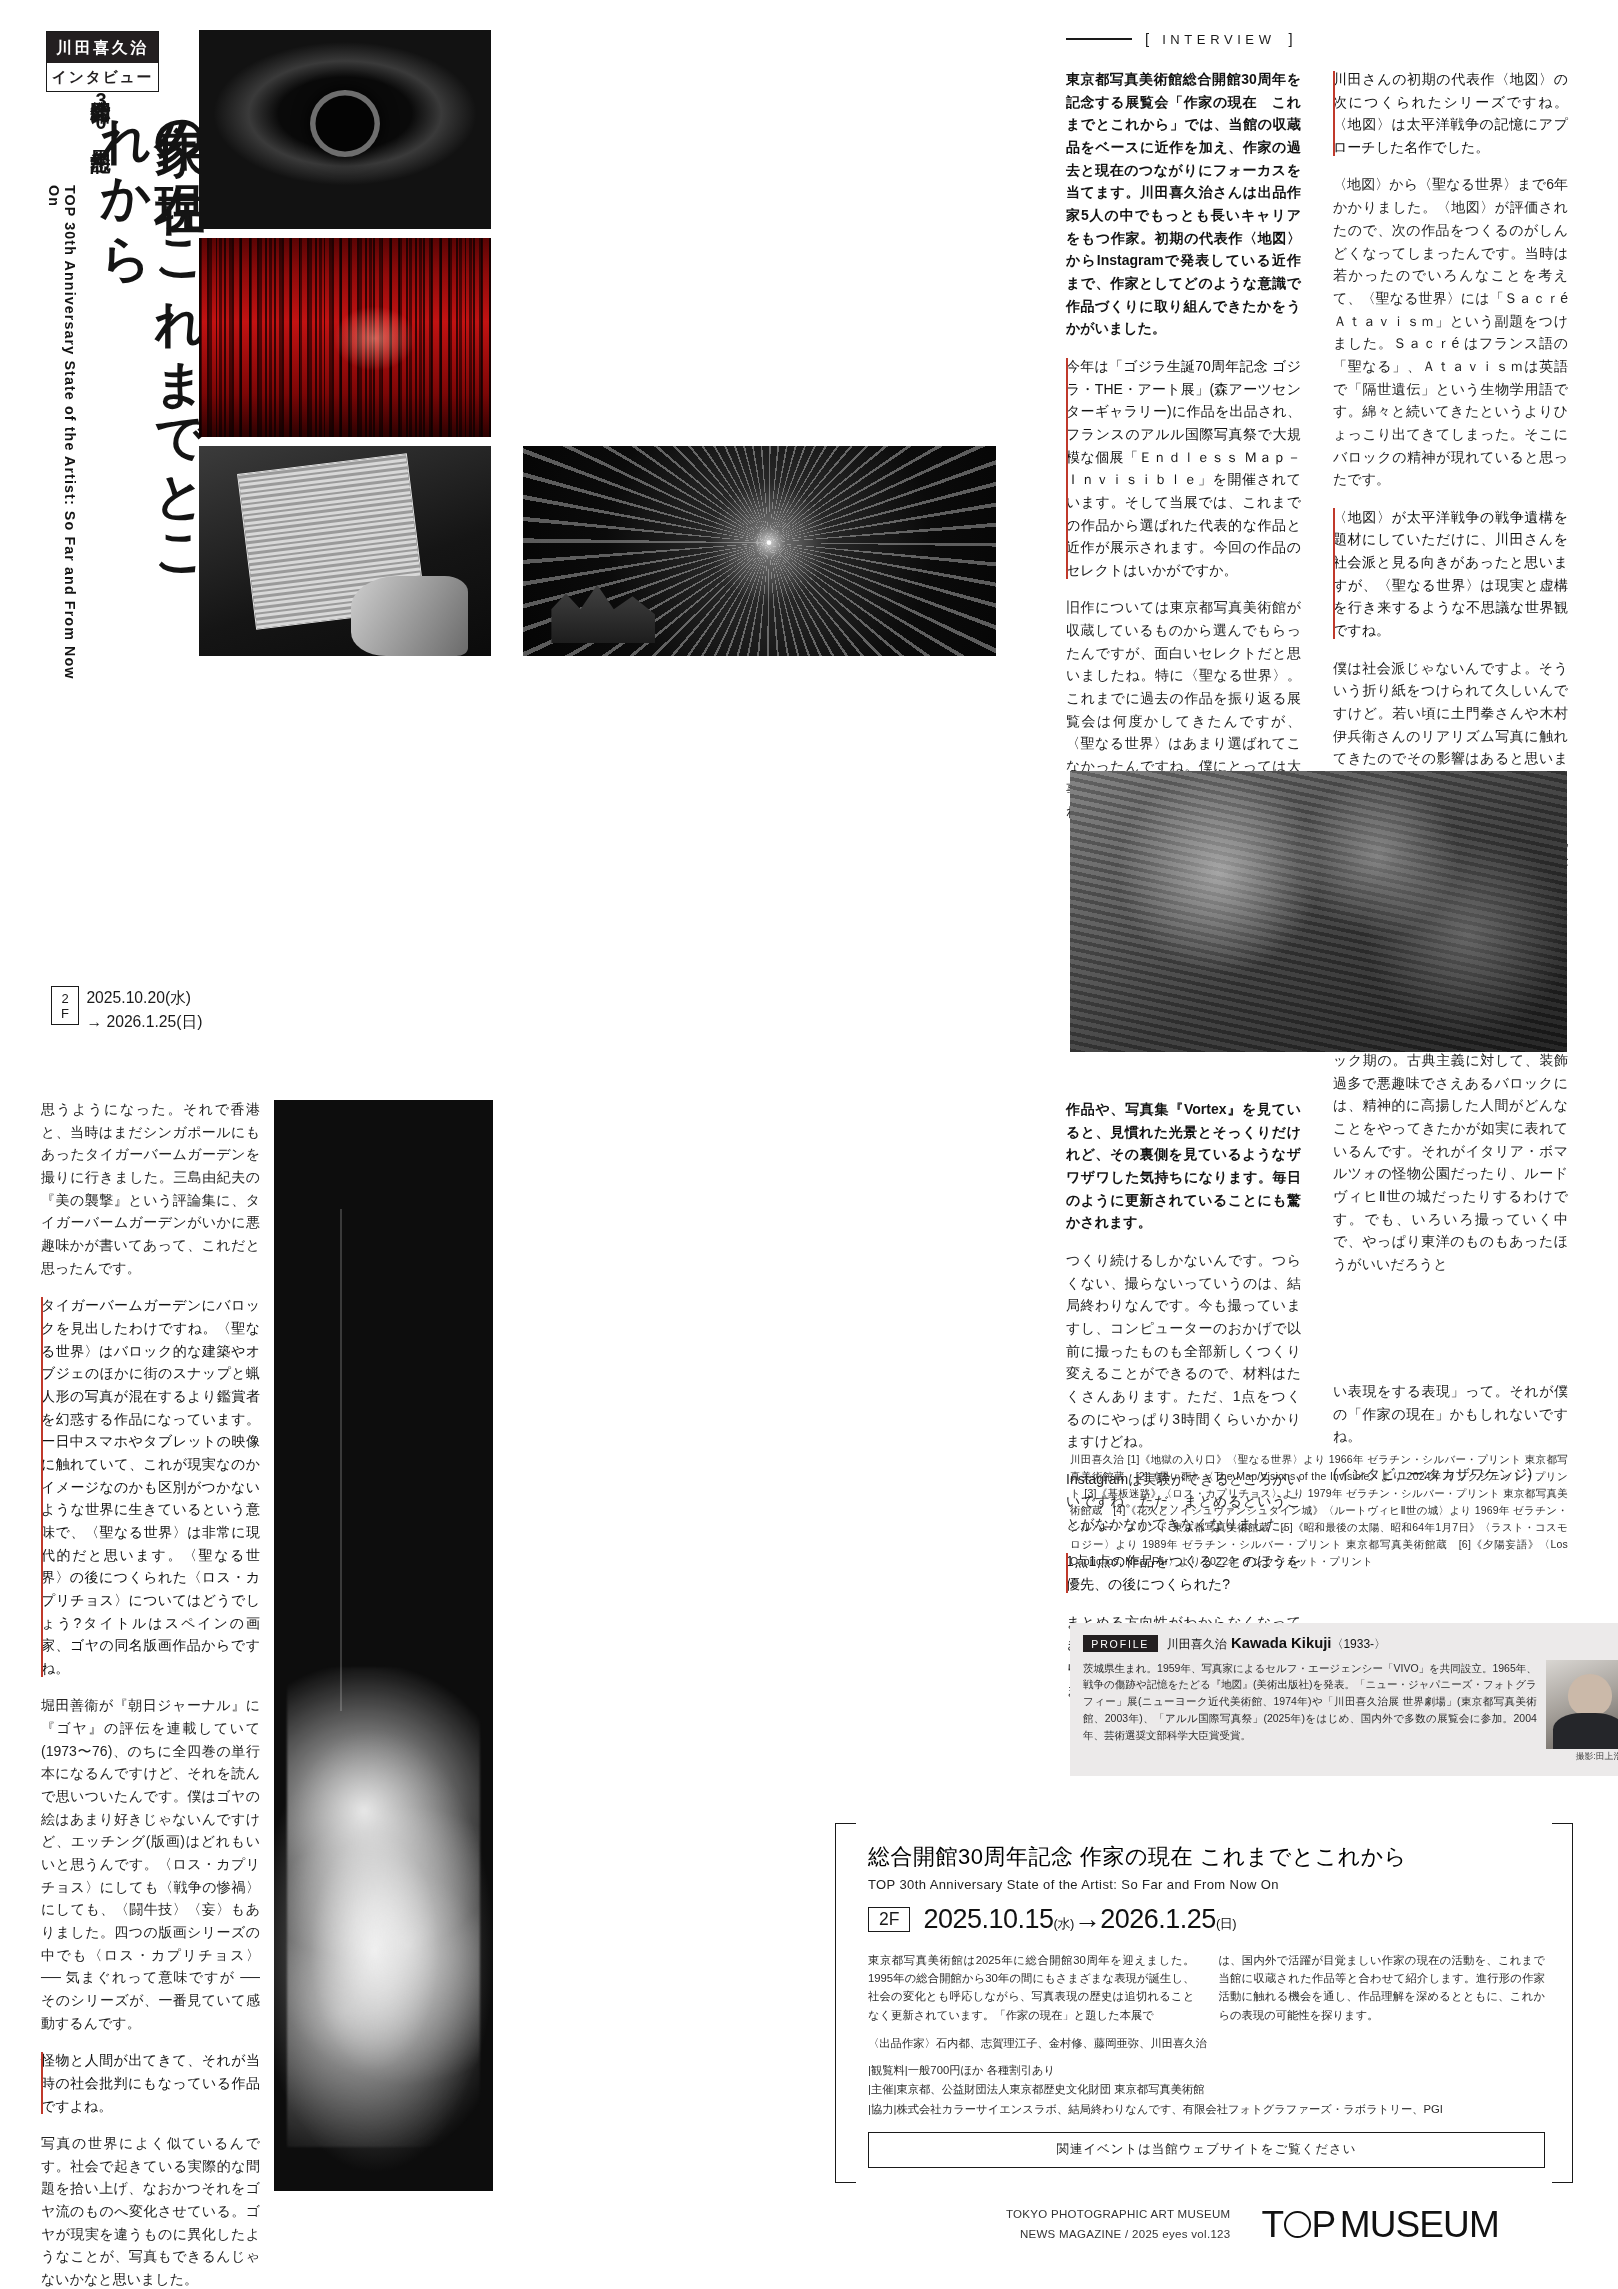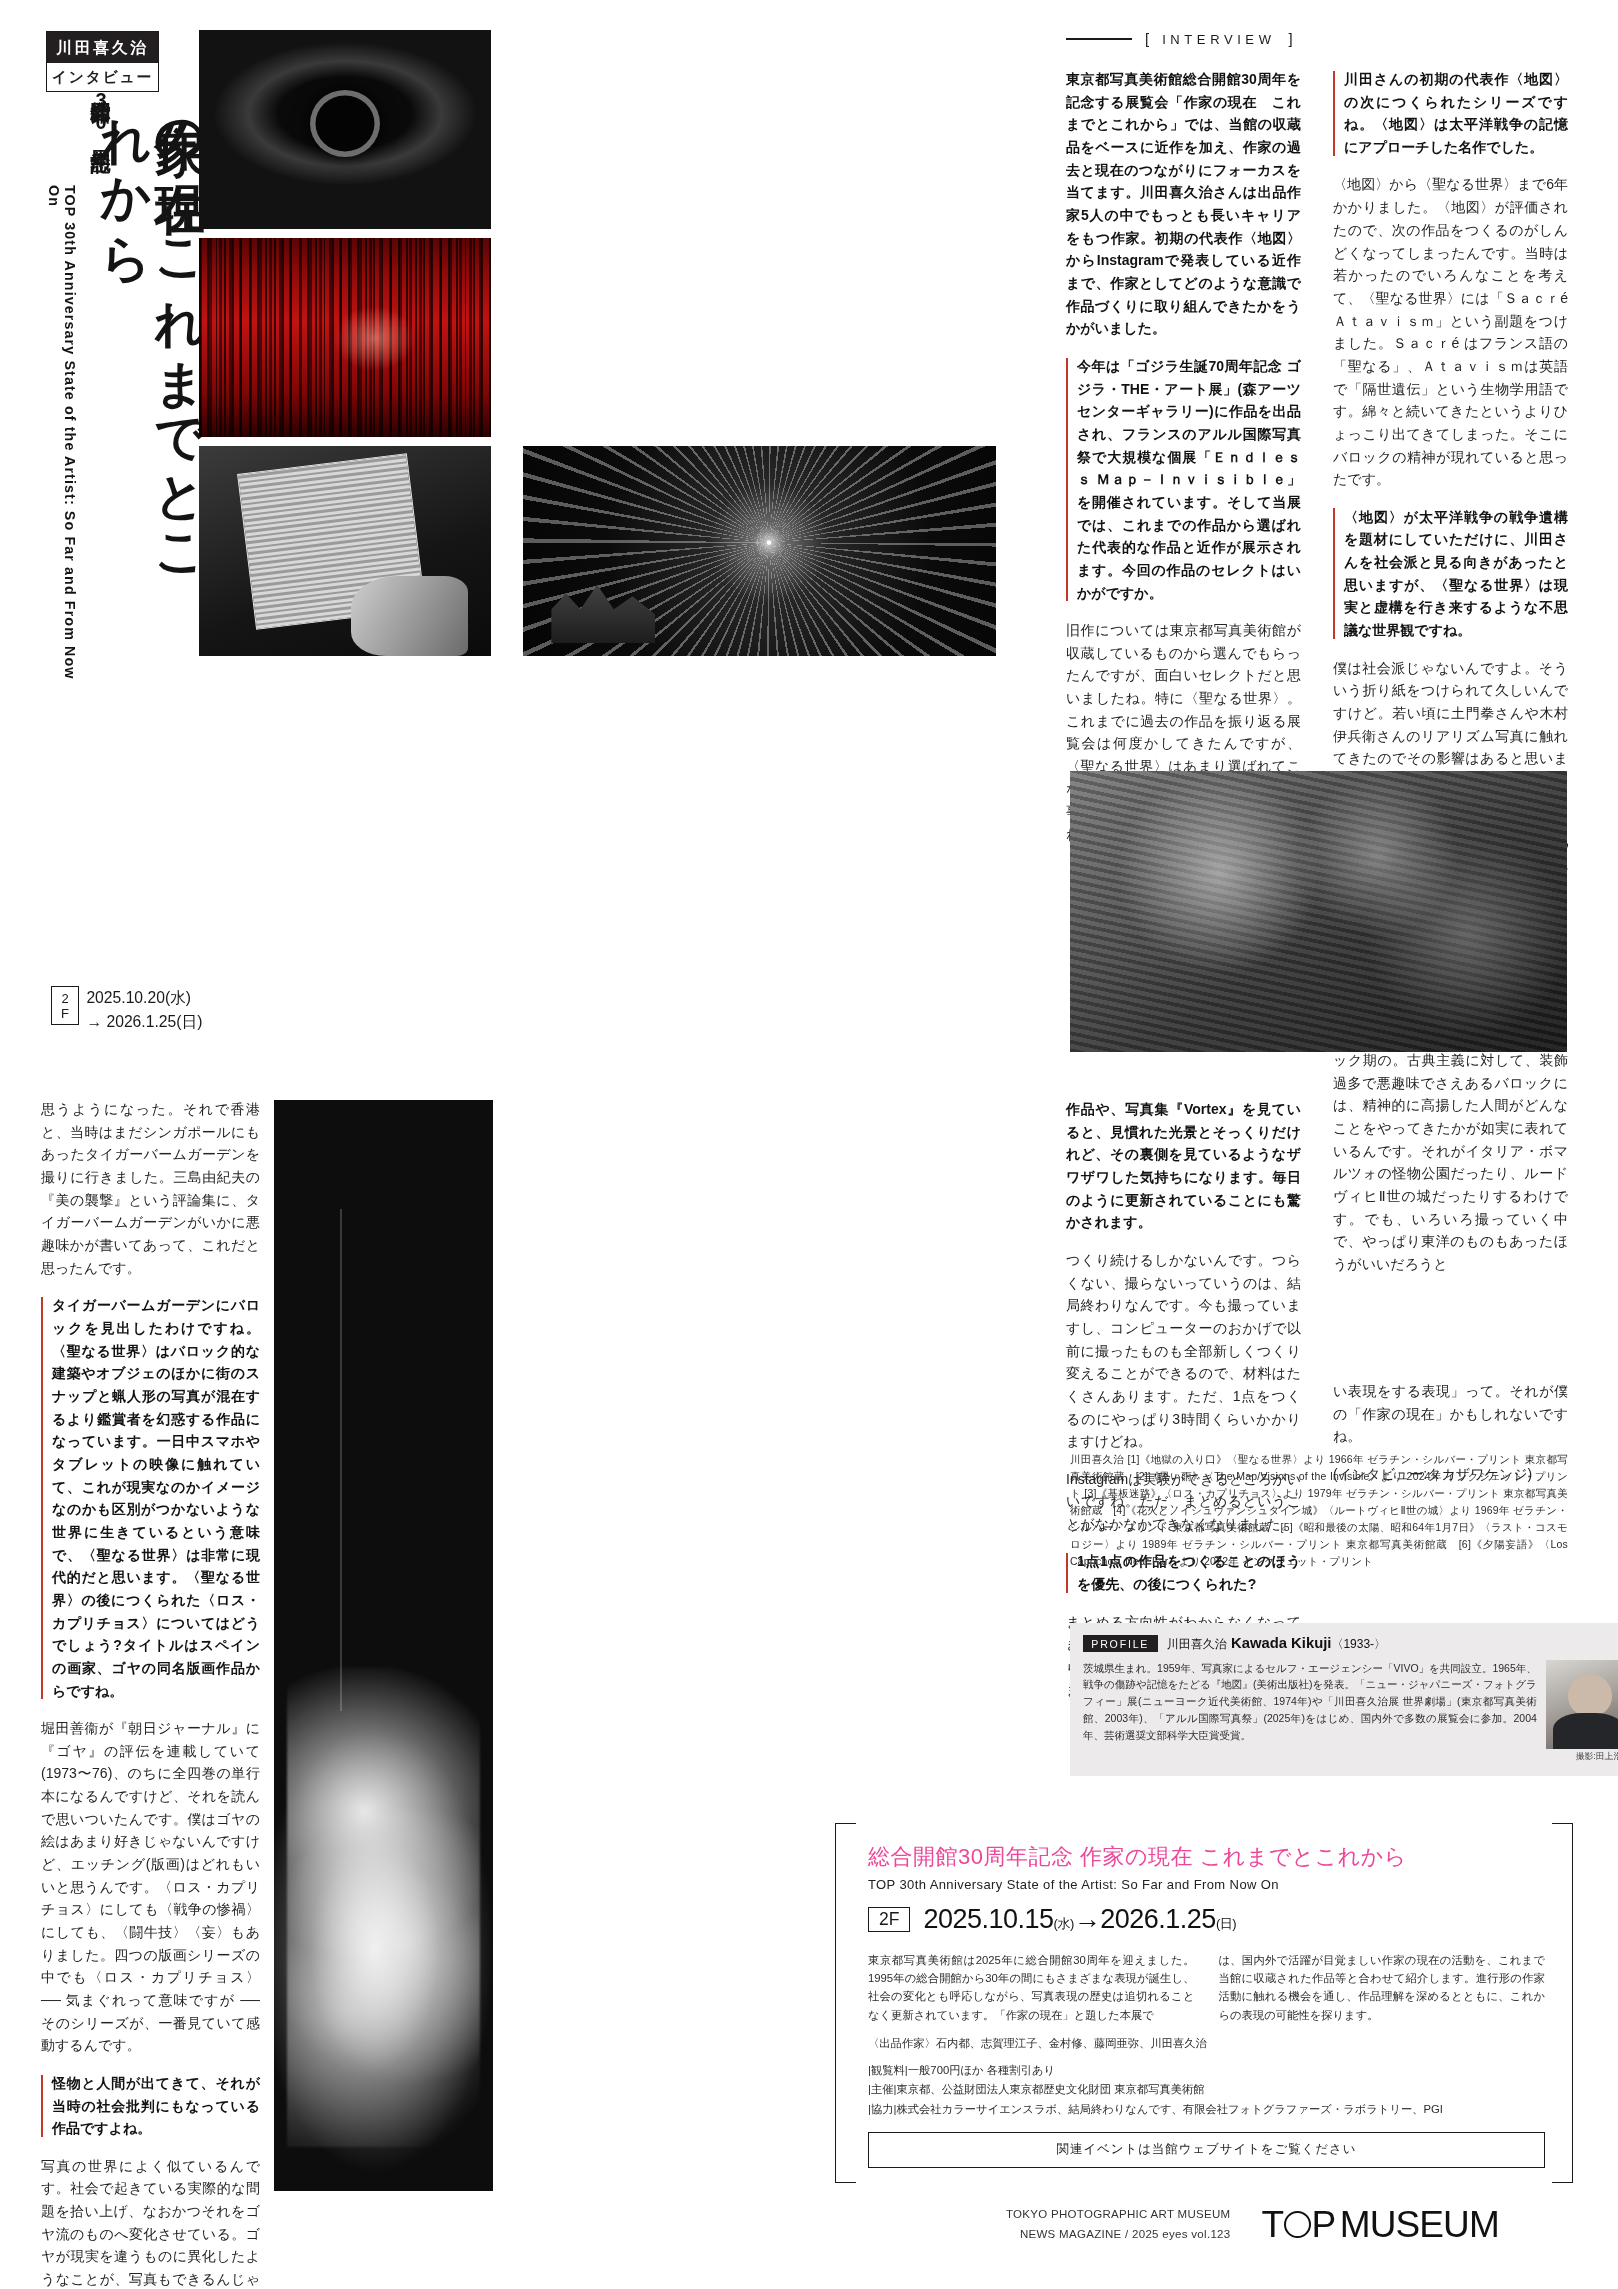--- a/index.html
+++ b/index.html
@@ -93,21 +93,21 @@
   
   .ivhead{position:absolute;left:1066px;top:31px;width:503px;display:flex;align-items:center;gap:13px;}
   .ivrule{flex:0 0 66px;height:1.3px;background:#1a1a1a;}
   .ivbr{font-size:14.8px;color:#1a1a1a;}
   .ivtext{font-size:13px;letter-spacing:4.6px;color:#1a1a1a;}
 
   
   .col{position:absolute;font-size:14px;line-height:1.62;color:#232323;text-align:justify;}
   .col p{margin:0 0 14.8px;}
   .col p.lead{font-weight:bold;color:#121212;}
-  .q{position:relative;font-weight:bold;color:#121212;padding-left:11px;margin:0 0 14.8px;}
+  .q{position:relative;font-weight:normal;color:#121212;padding-left:0;margin:0 0 14.8px;}
   .q::before{content:"";position:absolute;left:0;top:2.8px;bottom:2.8px;width:2.3px;background:#c0392b;}
 
   
   .credits{position:absolute;left:1070px;top:1451px;width:498px;font-size:10.5px;line-height:1.62;color:#2b2b2b;text-align:justify;letter-spacing:0.2px;}
 
   
   .profile{position:absolute;left:1070px;top:1623px;width:574px;background:#eceaea;padding:11px 13px 13px;box-sizing:border-box;}
   .prow{display:flex;align-items:center;gap:9.2px;margin-bottom:6.5px;}
   .ptag{background:#231f20;color:#fff;font-size:10.6px;letter-spacing:1.8px;padding:2.8px 8.3px;}
   .pname{font-size:15.7px;font-weight:bold;color:#111;}
@@ -123,21 +123,21 @@
   
   .info{position:absolute;left:835px;top:1823px;width:738px;height:360px;box-sizing:border-box;}
   .info .corner{position:absolute;width:20px;height:20px;border-color:#1a1a1a;border-style:solid;}
   .c-tl{left:0;top:0;border-width:1.3px 0 0 1.3px;}
   .c-tr{right:0;top:0;border-width:1.3px 1.3px 0 0;}
   .c-bl{left:0;bottom:0;border-width:0 0 1.3px 1.3px;}
   .c-br{right:0;bottom:0;border-width:0 1.3px 1.3px 0;}
   .info .side{position:absolute;top:20px;bottom:20px;width:1.3px;background:#1a1a1a;}
   .s-l{left:0;} .s-r{right:0;}
   .info-in{position:absolute;left:33px;right:28px;top:18.5px;}
-  .ititle{font-size:22px;color:#ec4899;letter-spacing:0.5px;}
+  .ititle{font-size:22px;color:#000000;letter-spacing:0.5px;}
   .isub{font-size:13px;color:#222;margin-top:5.5px;letter-spacing:0.4px;}
   .idate{display:flex;align-items:center;gap:13px;margin-top:12px;}
   .ifl{border:1.3px solid #1a1a1a;font-size:17.5px;padding:0.9px 10px;}
   .idtext{font-size:27px;color:#111;letter-spacing:-0.5px;}
   .idtext small{font-size:13px;}
   .ibody{display:flex;gap:24px;margin-top:15.7px;font-size:11.3px;line-height:1.62;color:#2b2b2b;text-align:justify;}
   .ibody > div{flex:1;}
   .iartists{margin-top:12px;font-size:11.3px;color:#2b2b2b;}
   .ilines{margin-top:10px;font-size:11.3px;line-height:1.72;color:#2b2b2b;}
   .ievent{margin-top:13px;border:1.2px solid #1a1a1a;text-align:center;font-size:12.5px;padding:8.3px 0;color:#1a1a1a;letter-spacing:0.9px;}

